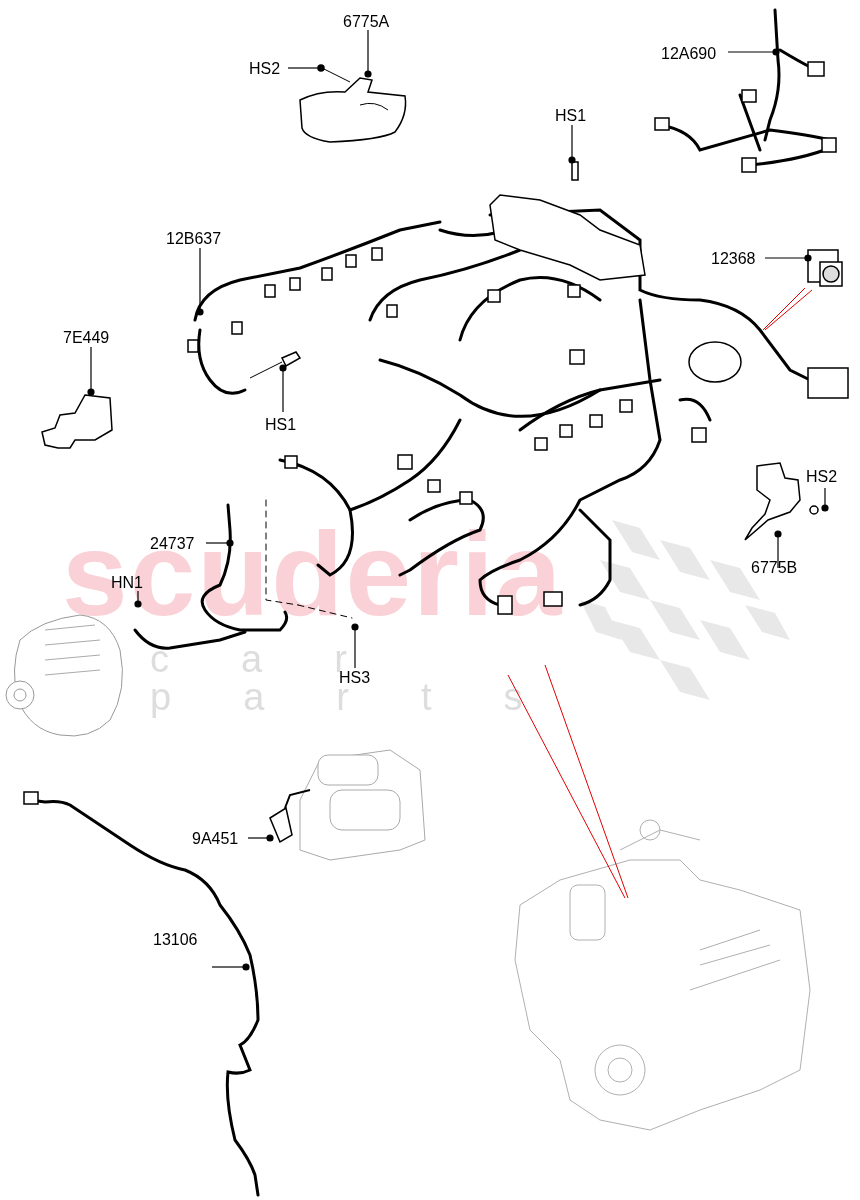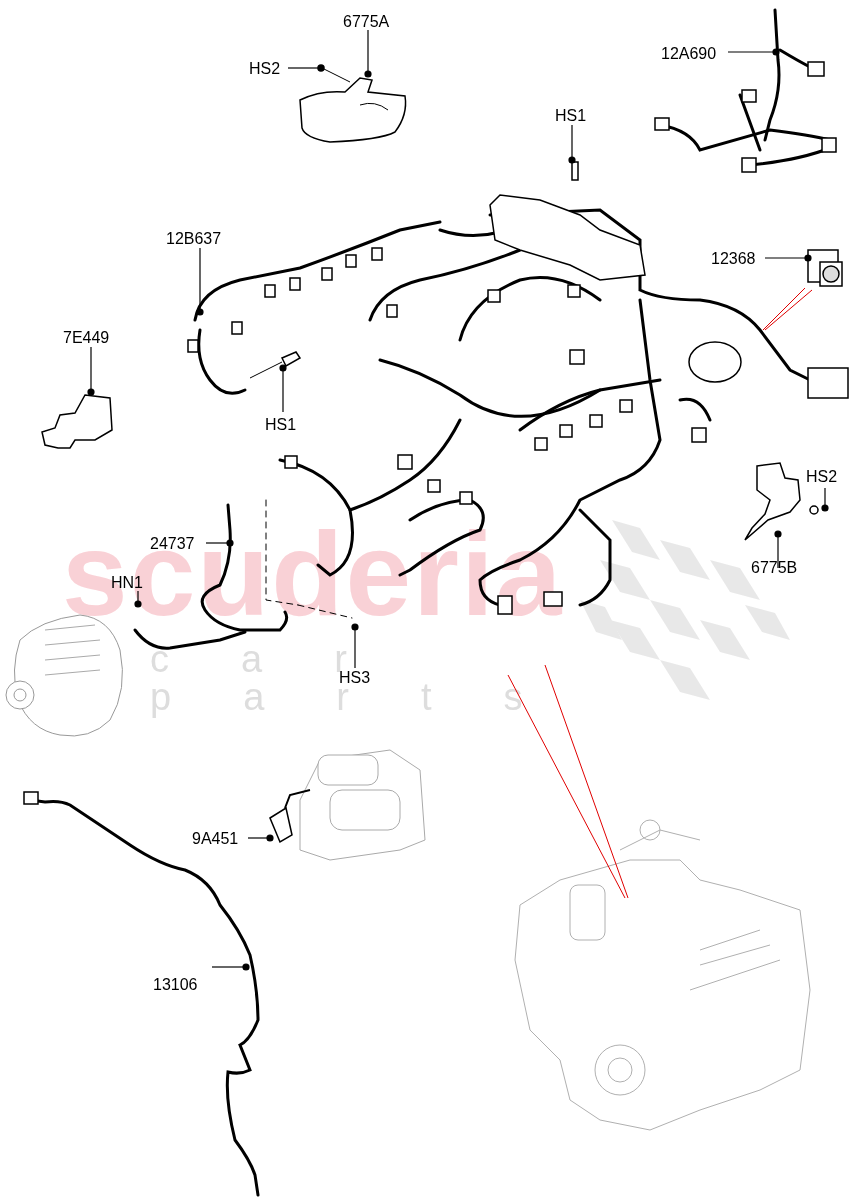--- a/index.html
+++ b/index.html
@@ -208,14 +208,14 @@
   <div class="callout" style="left:166px;top:231px">12B637</div>
   <div class="callout" style="left:711px;top:251px">12368</div>
   <div class="callout" style="left:63px;top:330px">7E449</div>
   <div class="callout" style="left:265px;top:417px">HS1</div>
   <div class="callout" style="left:806px;top:469px">HS2</div>
   <div class="callout" style="left:751px;top:560px">6775B</div>
   <div class="callout" style="left:150px;top:536px">24737</div>
   <div class="callout" style="left:111px;top:575px">HN1</div>
   <div class="callout" style="left:339px;top:670px">HS3</div>
   <div class="callout" style="left:192px;top:831px">9A451</div>
-  <div class="callout" style="left:153px;top:977px">13106</div>
+  <div class="callout" style="left:153px;top:932px">13106</div>
 </div>
 
 </body></html>

